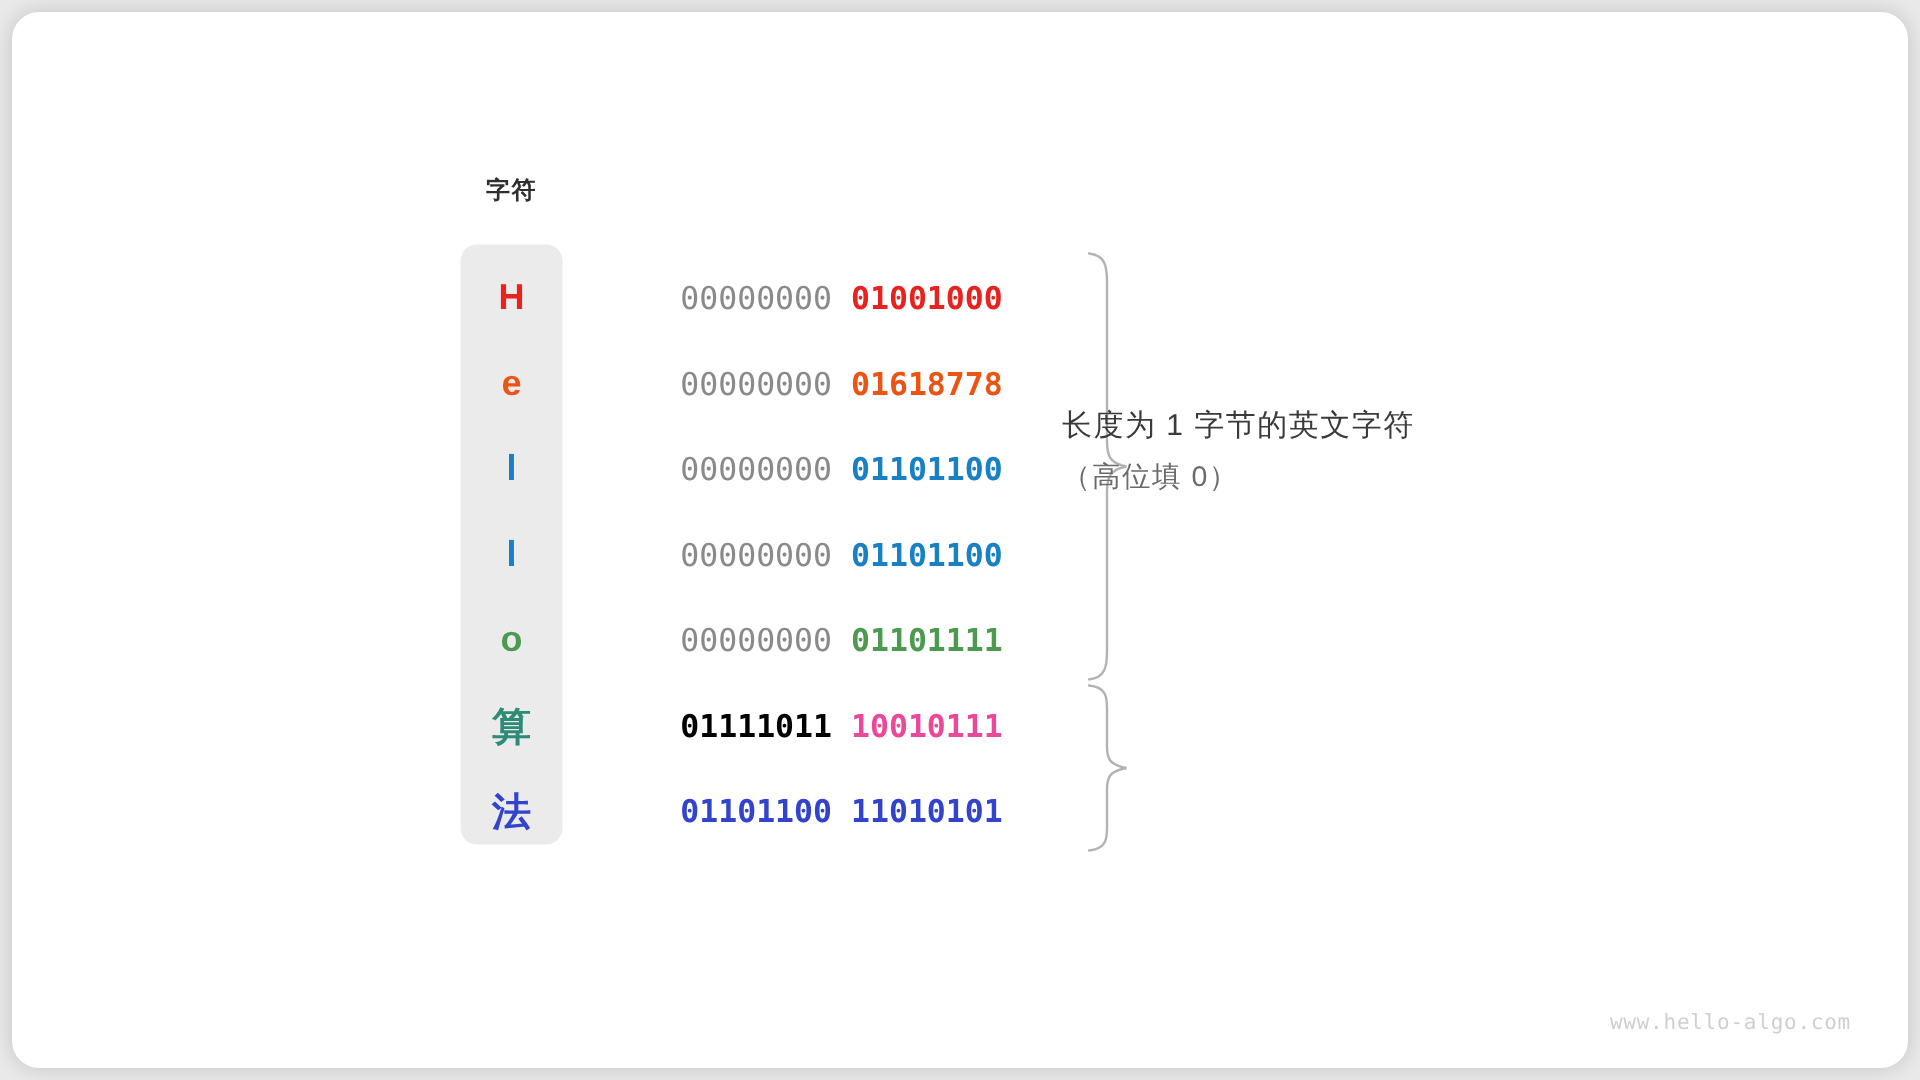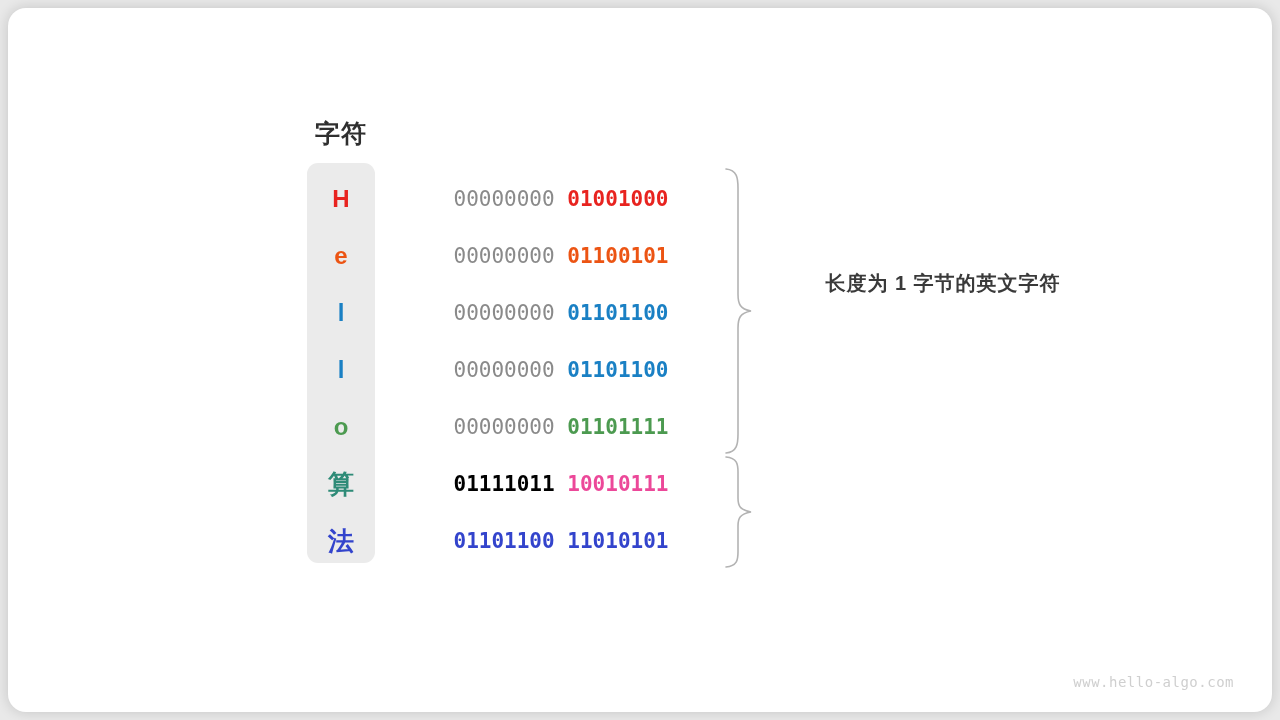--- a/index.html
+++ b/index.html
@@ -46,21 +46,21 @@
     position: absolute;
     color: #2f2f2f;
     font-weight: bold;
     white-space: nowrap;
   }
   #hdr-char {
     left: 297px;
     top: 109px;
     width: 72px;
     text-align: center;
-    font-size: 25px;
+    font-size: 16px;
     letter-spacing: 1px;
   }
   #hdr-unicode {
     left: 417px;
     top: 110px;
     width: 272px;
     text-align: center;
     font-family: "DejaVu Sans Mono", "Liberation Mono", monospace;
     font-size: 23px;
     letter-spacing: 1px;
@@ -120,24 +120,22 @@
 
   
   .brace {
     position: absolute;
     overflow: visible;
   }
 
   
   .group-label {
     position: absolute;
-    text-align: center;
     color: #3a3a3a;
     white-space: nowrap;
-    font-weight: bold;
   }
   .group-label .line1 {
     font-size: 20px;
     letter-spacing: 1px;
   }
   .group-label .line2 {
     font-size: 19px;
     letter-spacing: 1px;
     color: #6b6b6b;
     margin-top: 8px;
@@ -175,21 +173,21 @@
 
       <div id="char-column"></div>
 
       <div id="rows-host">
           <div class="row" style="top: 163px;">
             <div class="char" style="color: rgb(232, 35, 31);">H</div>
             <div class="bits"><span class="hi">00000000</span><span>&nbsp;</span><span class="lo" style="color: rgb(232, 35, 31);">01001000</span></div>
           </div>
           <div class="row" style="top: 220px;">
             <div class="char" style="color: rgb(236, 84, 19);">e</div>
-            <div class="bits"><span class="hi">00000000</span><span>&nbsp;</span><span class="lo" style="color: rgb(236, 84, 19);">01100101</span></div>
+            <div class="bits"><span class="hi">00000000</span><span>&nbsp;</span><span class="lo" style="color: rgb(236, 84, 19);">01618778</span></div>
           </div>
           <div class="row" style="top: 277px;">
             <div class="char" style="color: rgb(26, 128, 196);">l</div>
             <div class="bits"><span class="hi">00000000</span><span>&nbsp;</span><span class="lo" style="color: rgb(26, 128, 196);">01101100</span></div>
           </div>
           <div class="row" style="top: 334px;">
             <div class="char" style="color: rgb(26, 128, 196);">l</div>
             <div class="bits"><span class="hi">00000000</span><span>&nbsp;</span><span class="lo" style="color: rgb(26, 128, 196);">01101100</span></div>
           </div>
           <div class="row" style="top: 391px;">
@@ -221,20 +219,21 @@
                  C 17 4, 18 10, 18 18
                  L 18 44
                  C 18 52, 20 56, 31 58
                  C 20 60, 18 64, 18 72
                  L 18 98
                  C 18 106, 17 112, 6 113" fill="none" stroke="#b3b3b3" stroke-width="1.6" stroke-linecap="round"></path>
       </svg>
 
       <div class="group-label" id="label-ascii">
         <div class="line1">长度为 1 字节的英文字符</div>
+        <div class="line2">（高位填 0）</div>
       </div>
 
 
       <div id="watermark">www.hello-algo.com</div>
 
     </div>
   </div>
 </div>
 
 </body></html>

